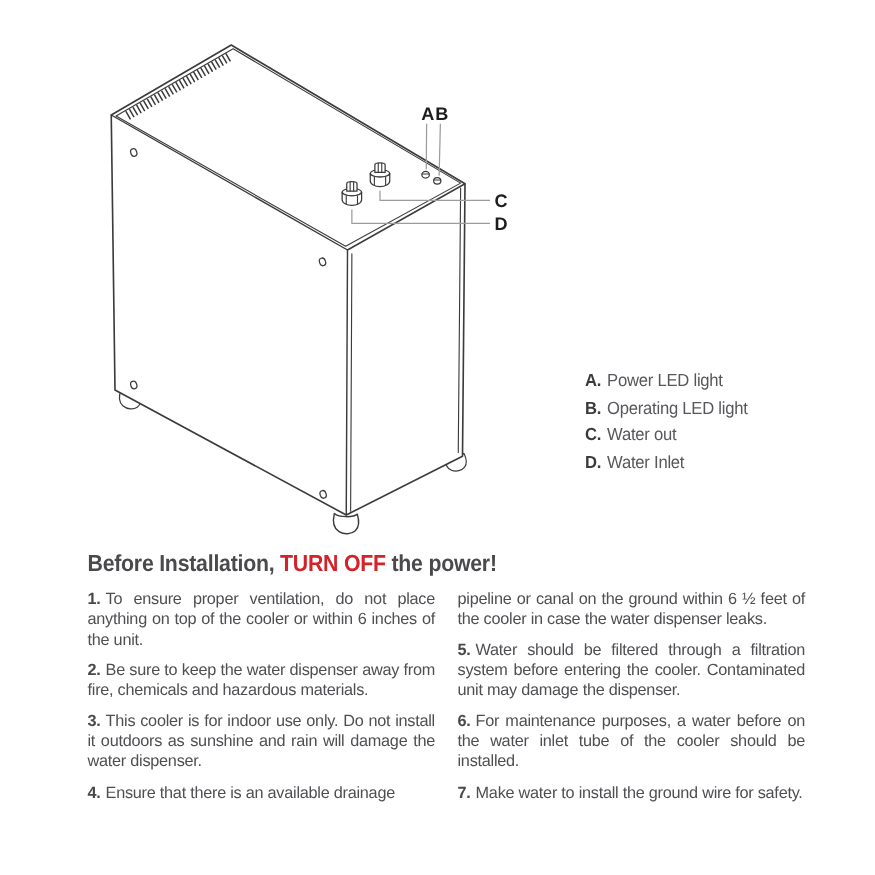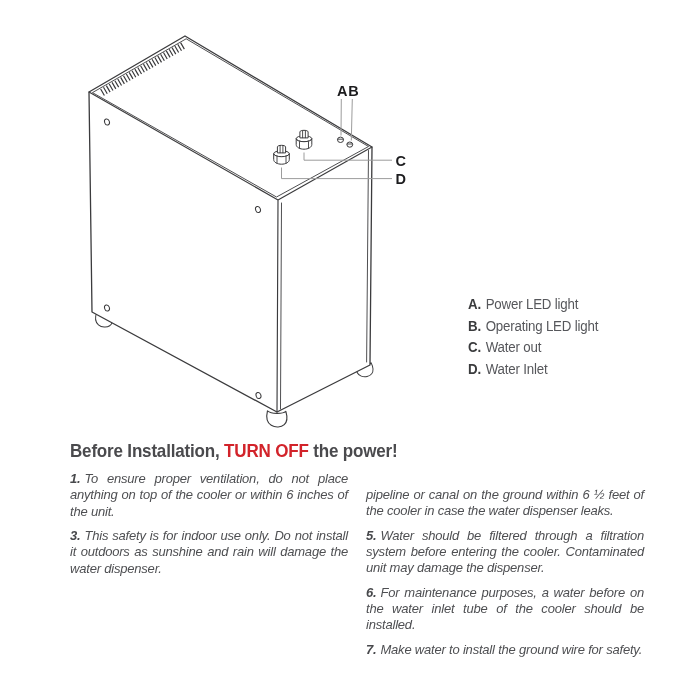--- a/index.html
+++ b/index.html
@@ -21,23 +21,23 @@
           color:#56575b;letter-spacing:-0.2px;transform:scaleX(0.95);transform-origin:0 0;white-space:nowrap;}
   .legend .lt{font-weight:bold;color:#3a3b3d;margin-right:5px;}
 
   
   .heading{position:absolute;left:70px;top:440px;margin:0;font-size:18.5px;font-weight:bold;
            color:#4a4a4d;letter-spacing:-0.2px;transform:scaleX(0.92);transform-origin:0 0;white-space:nowrap;}
   .heading .red{color:#d2232a;}
 
   
   .col{position:absolute;top:471px;width:278px;font-size:13px;line-height:16.4px;
-       text-align:justify;color:#4e4f52;letter-spacing:-0.2px;font-style:italic;}
+       text-align:justify;color:#4e4f52;letter-spacing:-0.2px;}
   .col-left{left:70px;}
-  .col-right{left:366px;margin-top:16px;}
+  .col-right{left:366px;}
   .col p{margin:0 0 7.8px 0;}
   .num{font-weight:bold;color:#48494c;}
   .num:not(:empty){margin-right:4px;}
 </style>
 </head>
 <body>
 
 <div class="page">
 
   <svg class="diagram" width="700" height="440" viewBox="0 0 700 440">
@@ -103,21 +103,23 @@
     <div><span class="lt">A.</span><span>Power LED light</span></div>
     <div><span class="lt">B.</span><span>Operating LED light</span></div>
     <div><span class="lt">C.</span><span>Water out</span></div>
     <div><span class="lt">D.</span><span>Water Inlet</span></div>
   </div>
 
   <h1 class="heading"><span>Before Installation, </span><span class="red">TURN OFF</span><span> the power!</span></h1>
 
   <div class="col col-left">
     <p><b class="num">1.</b><span>To ensure proper ventilation, do not place anything on top of the cooler or within 6 inches of the unit.</span></p>
-    <p><b class="num">3.</b><span>This safety is for indoor use only. Do not install it outdoors as sunshine and rain will damage the water dispenser.</span></p>
+    <p><b class="num">2.</b><span>Be sure to keep the water dispenser away from fire, chemicals and hazardous materials.</span></p>
+    <p><b class="num">3.</b><span>This cooler is for indoor use only. Do not install it outdoors as sunshine and rain will damage the water dispenser.</span></p>
+    <p><b class="num">4.</b><span>Ensure that there is an available drainage</span></p>
   </div>
 
   <div class="col col-right">
     <p><b class="num"></b><span>pipeline or canal on the ground within 6 ½ feet of the cooler in case the water dispenser leaks.</span></p>
     <p><b class="num">5.</b><span>Water should be filtered through a filtration system before entering the cooler. Contaminated unit may damage the dispenser.</span></p>
     <p><b class="num">6.</b><span>For maintenance purposes, a water before on the water inlet tube of the cooler should be installed.</span></p>
     <p><b class="num">7.</b><span>Make water to install the ground wire for safety.</span></p>
   </div>
 
 </div>

